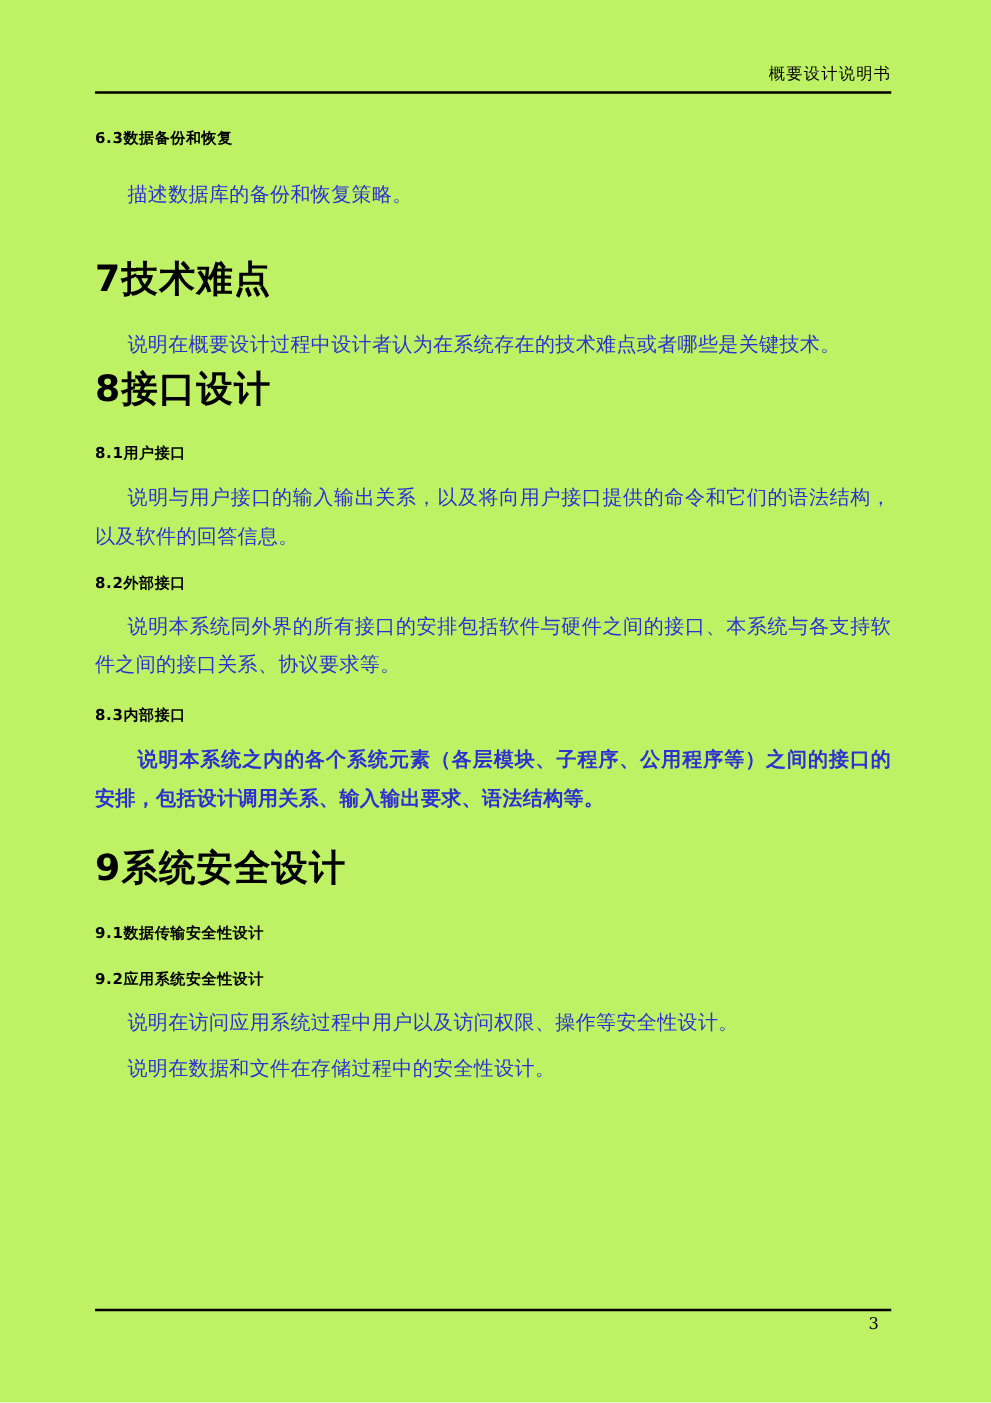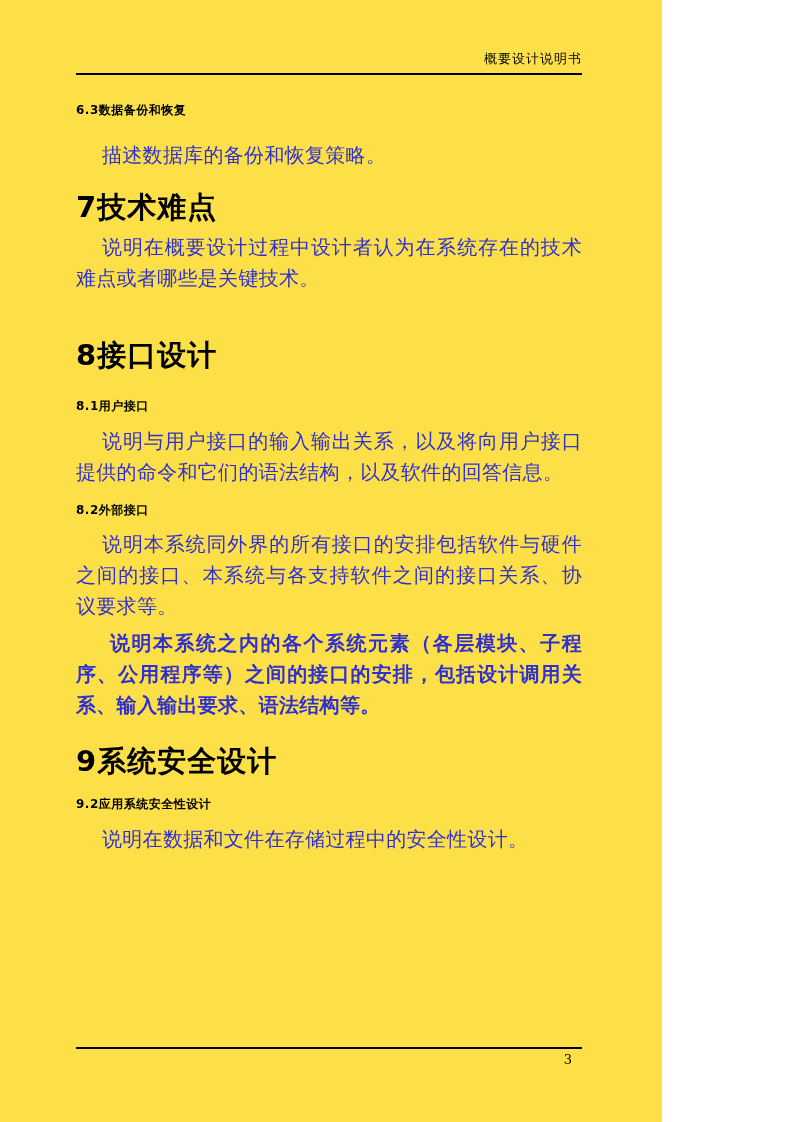--- a/index.html
+++ b/index.html
@@ -1,21 +1,21 @@
 <!DOCTYPE html>
 <html><head>
 <meta charset="utf-8">
 <style>
   * { margin: 0; padding: 0; box-sizing: border-box; }
   html, body { background: #ffffff; }
   .page {
     position: relative;
-    width: 662px;
+    width: 793px;
     height: 1122px;
-    background: #fde047;
+    background: #bef264;
     overflow: hidden;
     font-family: "DejaVu Serif", "Liberation Serif", serif;
     color: #000000;
   }
   .page-header {
     position: absolute;
     top: 0;
     left: 76px;
     right: 80px;
     height: 75px;
@@ -44,21 +44,21 @@
   }
   .doc-content h2 {
     font-family: "DejaVu Sans", "Liberation Sans", sans-serif;
     font-weight: bold;
     font-size: 12px;
     line-height: 27px;
     color: #000000;
     letter-spacing: 0.5px;
   }
   .doc-content p {
-    font-size: 20px;
+    font-size: 16px;
     line-height: 31px;
     color: #3030d0;
     text-indent: 26px;
     letter-spacing: 0.3px;
     text-align: justify;
   }
   .doc-content p.indent-wide { text-indent: 34px; font-weight: bold; }
   .page-footer {
     position: absolute;
     top: 1047px;
@@ -79,35 +79,38 @@
 <div class="page">
 
   <header class="page-header">
     <span>概要设计说明书</span>
   </header>
 
   <main class="doc-content">
     <h2 style="margin-top:20px">6.3数据备份和恢复</h2>
     <p style="margin-top:16px">描述数据库的备份和恢复策略。</p>
 
-    <h1 style="margin-top:16px">7技术难点</h1>
-    <p style="margin-top:5px">说明在概要设计过程中设计者认为在系统存在的技术难点或者哪些是关键技术。</p>
+    <h1 style="margin-top:32px">7技术难点</h1>
+    <p style="margin-top:17px">说明在概要设计过程中设计者认为在系统存在的技术难点或者哪些是关键技术。</p>
 
-    <h1 style="margin-top:41px">8接口设计</h1>
+    <h1 style="">8接口设计</h1>
     <h2 style="margin-top:18px">8.1用户接口</h2>
     <p style="margin-top:6px">说明与用户接口的输入输出关系，以及将向用户接口提供的命令和它们的语法结构，以及软件的回答信息。</p>
 
     <h2 style="margin-top:9px">8.2外部接口</h2>
     <p style="margin-top:5px">说明本系统同外界的所有接口的安排包括软件与硬件之间的接口、本系统与各支持软件之间的接口关系、协议要求等。</p>
 
+    <h2 style="margin-top:12px">8.3内部接口</h2>
     <p style="margin-top:6px" class="indent-wide">说明本系统之内的各个系统元素（各层模块、子程序、公用程序等）之间的接口的安排，包括设计调用关系、输入输出要求、语法结构等。</p>
 
     <h1 style="margin-top:20px">9系统安全设计</h1>
+    <h2 style="margin-top:19px">9.1数据传输安全性设计</h2>
 
     <h2 style="margin-top:10px">9.2应用系统安全性设计</h2>
+    <p style="margin-top:5px">说明在访问应用系统过程中用户以及访问权限、操作等安全性设计。</p>
 
     <p style="margin-top:6px">说明在数据和文件在存储过程中的安全性设计。</p>
   </main>
 
   <footer class="page-footer">
     <span>3</span>
   </footer>
 
 </div>
 

